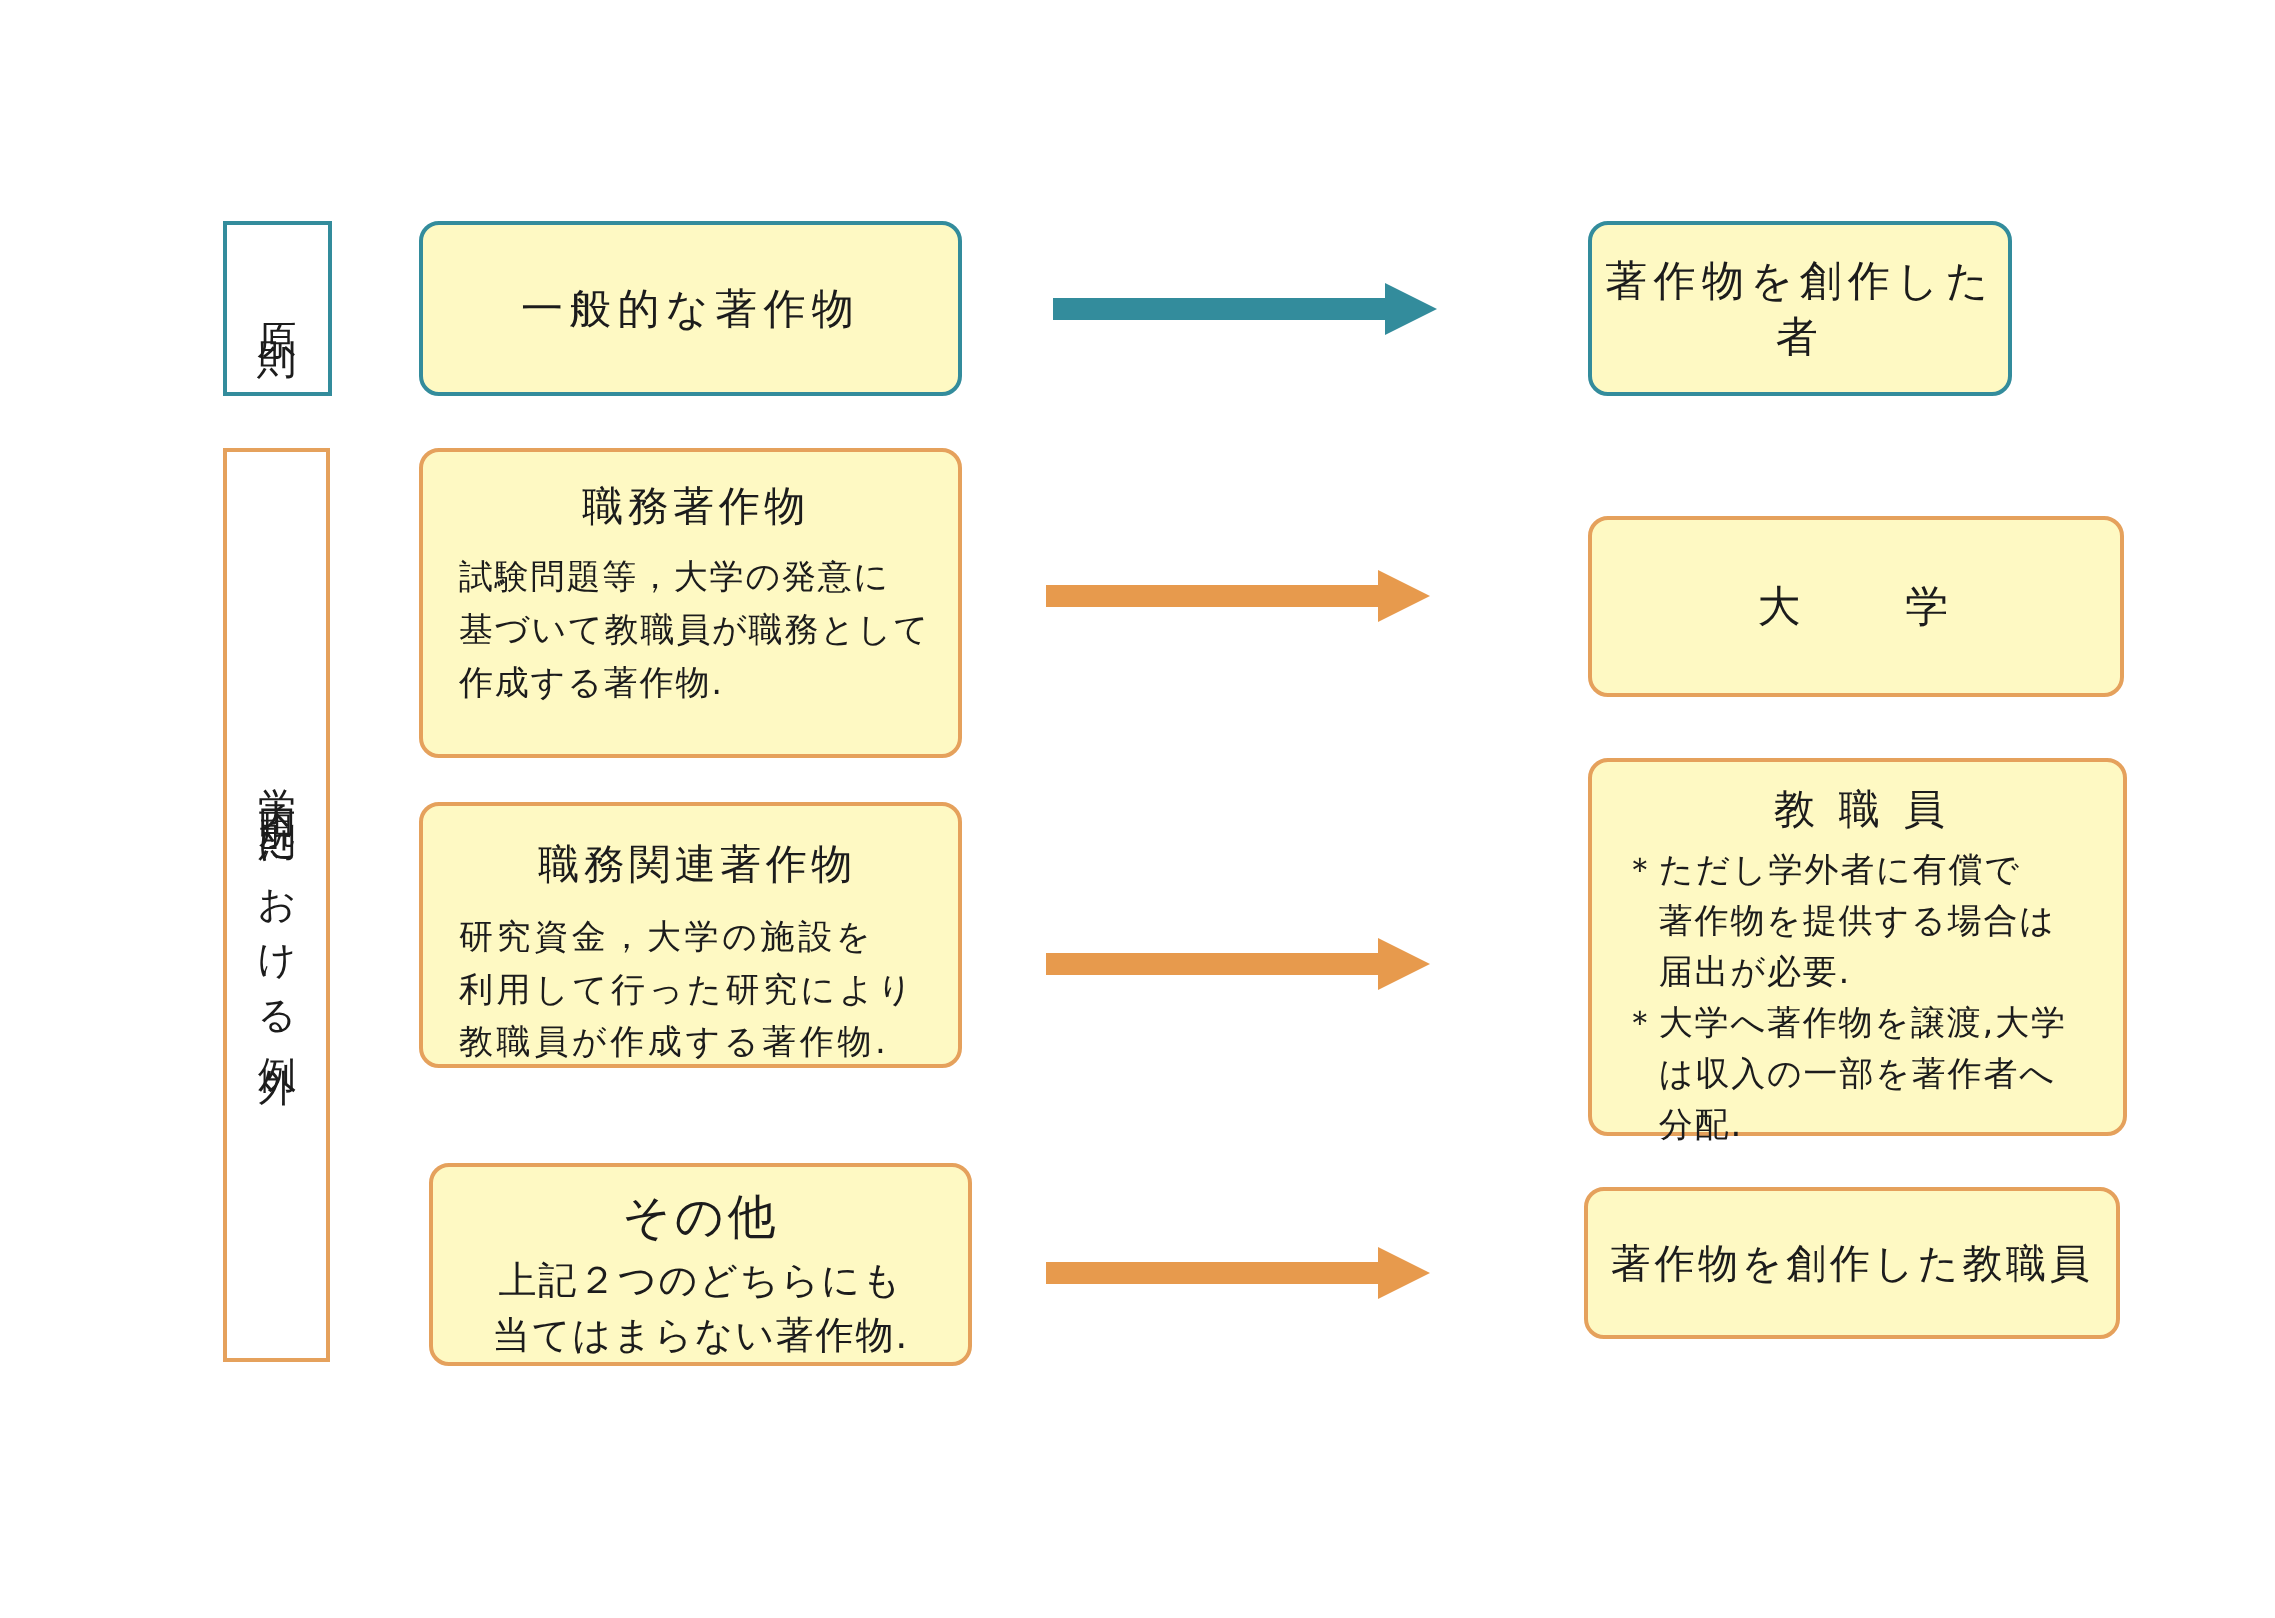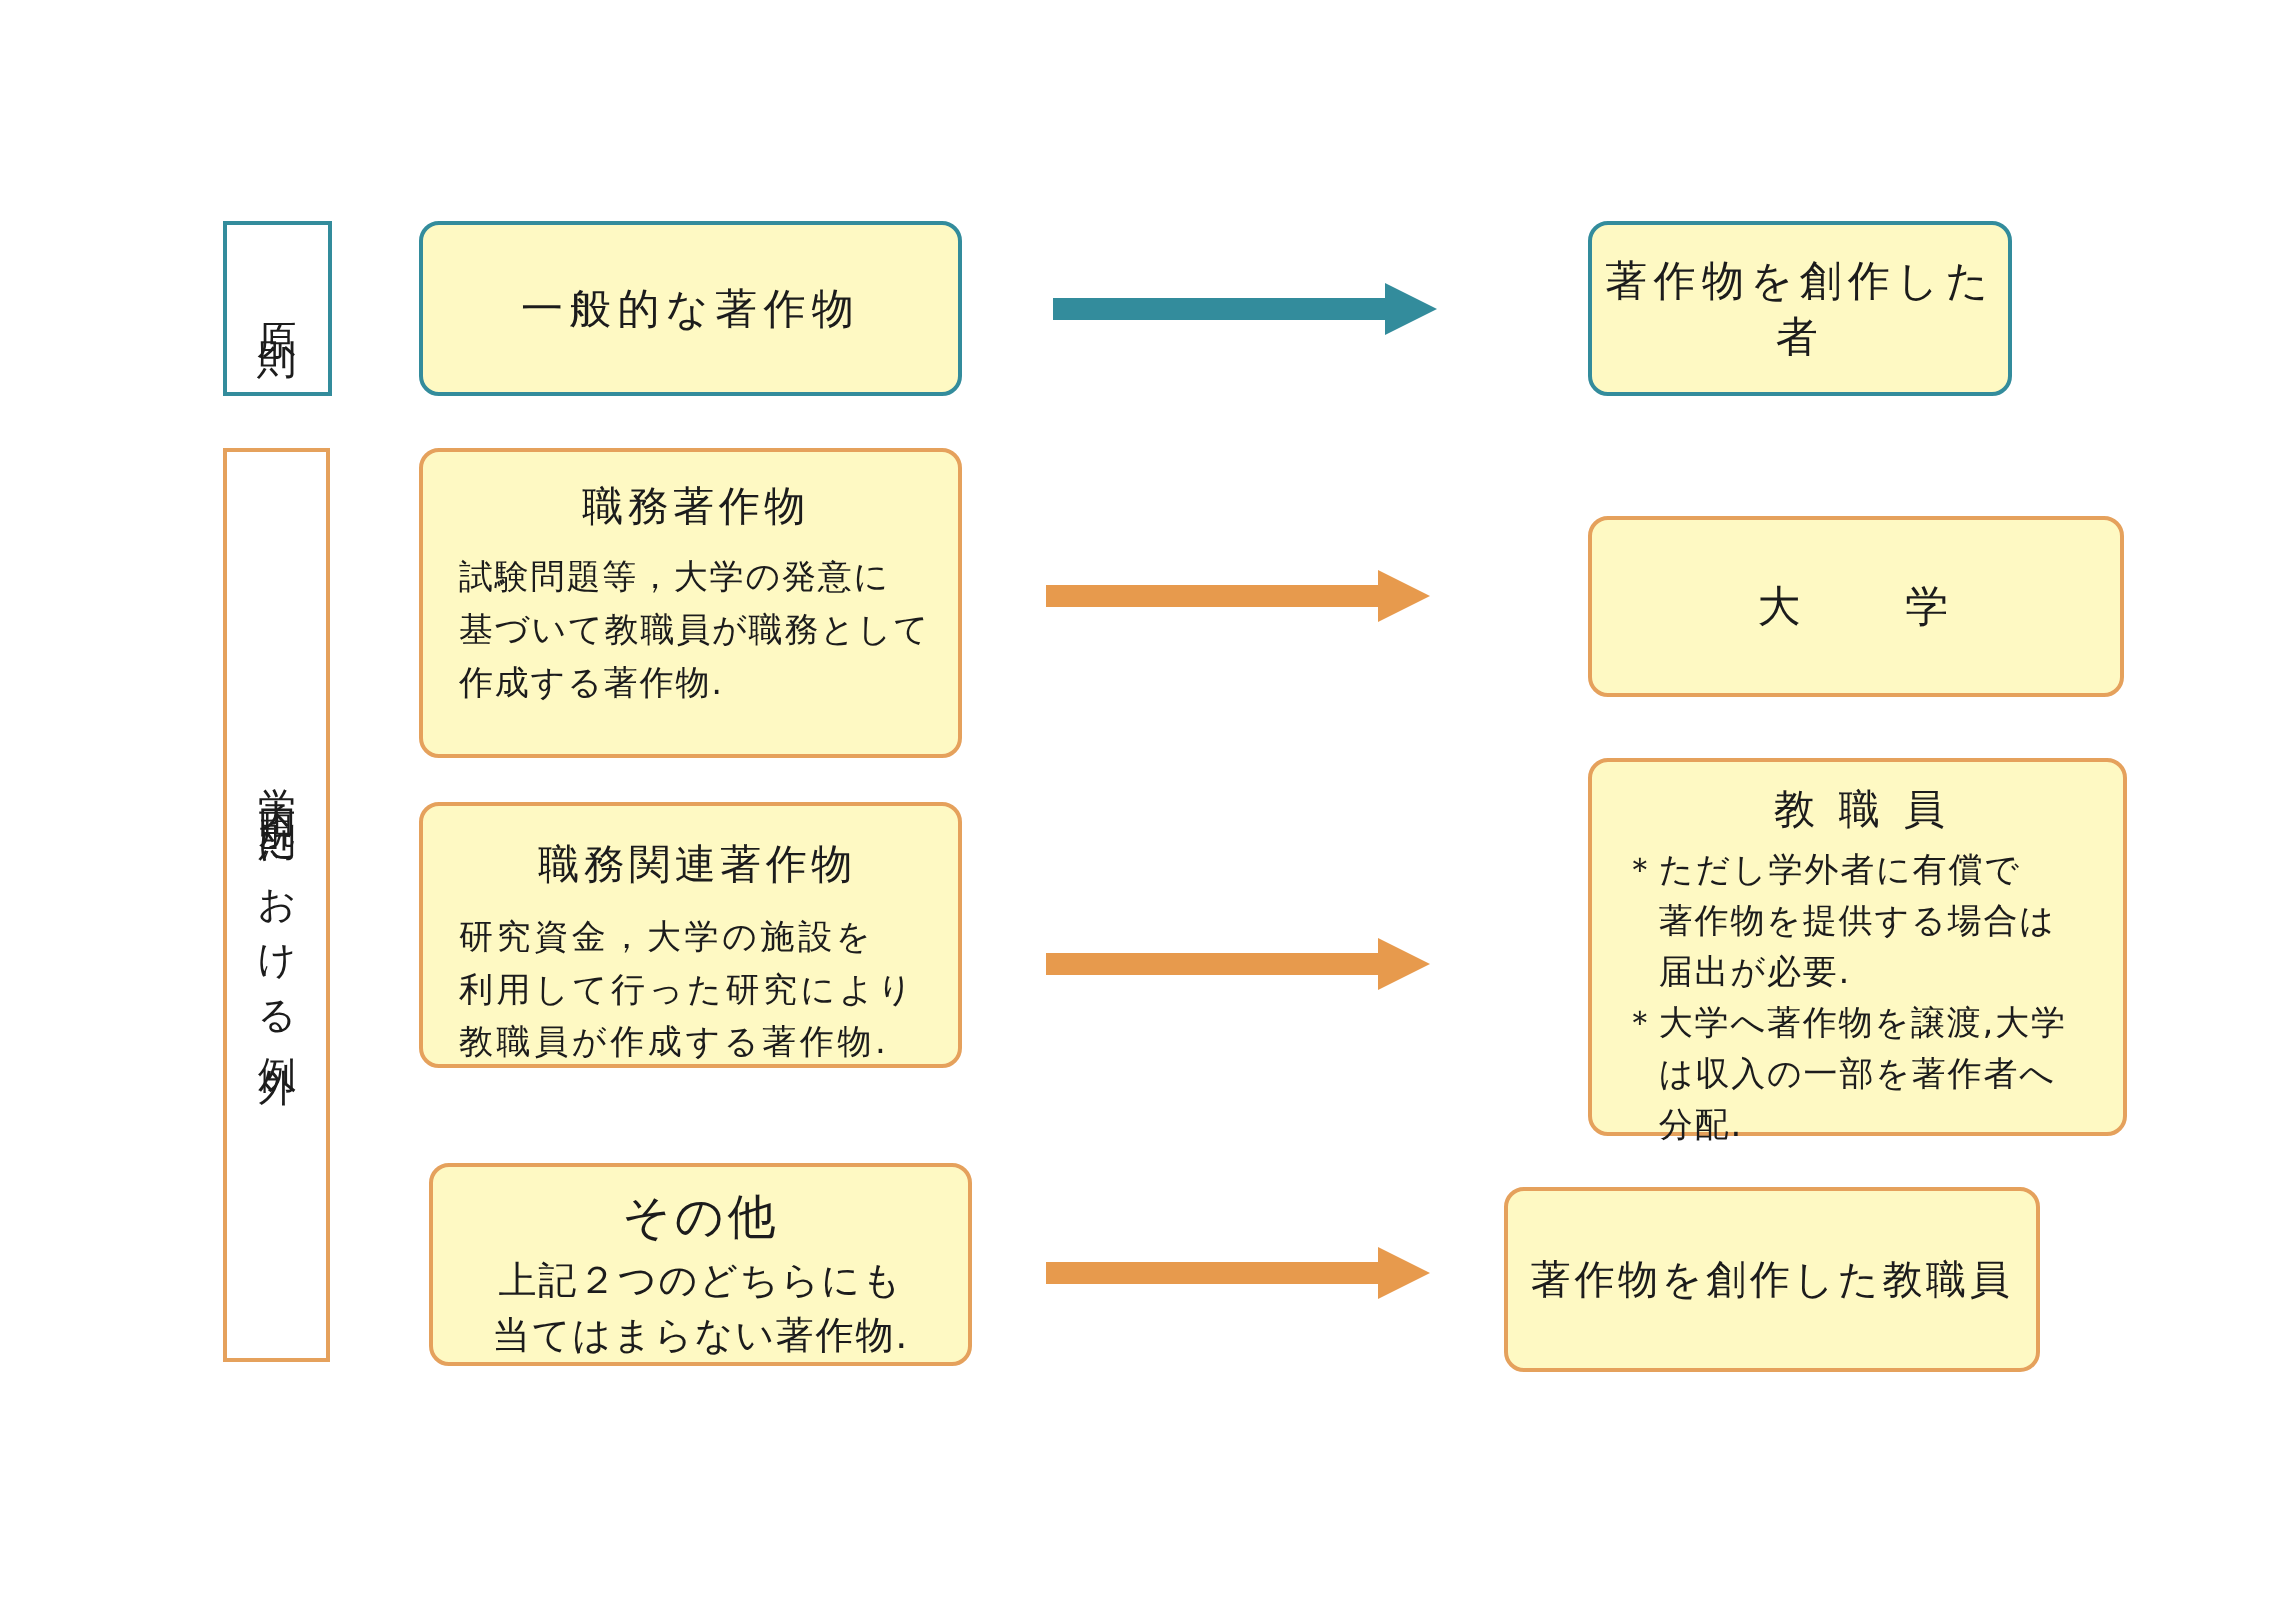--- a/index.html
+++ b/index.html
@@ -127,18 +127,18 @@
     <div class="node-title" style="font-size:48px; letter-spacing:3.6px;">その他</div>
     <div class="node-body centered" style="margin-top:3.6px; font-size:38px; line-height:1.45;">上記２つのどちらにも
 当てはまらない著作物.</div>
   </div>
 
   <div class="abs arrow orange" style="left:1046px; top:1247px; width:384px; height:52px;">
     <div class="shaft"></div>
     <div class="head"></div>
   </div>
 
-  <div class="abs node orange center" style="left:1504px; top:1187px; width:536px; height:185px;">
+  <div class="abs node orange center" style="left:1584px; top:1187px; width:536px; height:152px;">
     <div class="single-line" style="font-size:40px; letter-spacing:3.6px;">著作物を創作した教職員</div>
   </div>
 
 </div>
 
 
 </body></html>

